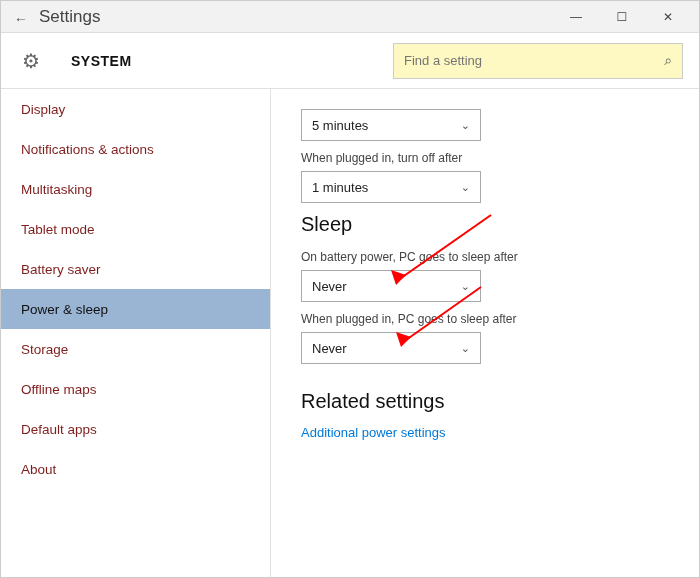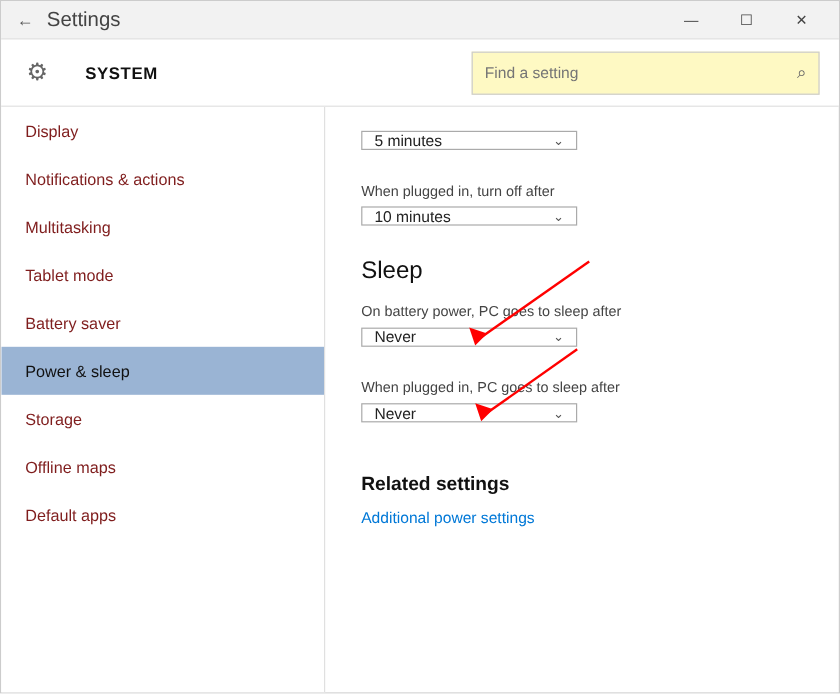--- a/index.html
+++ b/index.html
@@ -141,45 +141,45 @@
       overflow-y: auto;
       position: relative;
     }
     .section-label {
       font-size: 12px;
       color: #444;
       margin-bottom: 6px;
     }
     .dropdown {
       width: 180px;
-      height: 16px;
+      height: 32px;
       border: 1px solid #aaa;
       display: flex;
       align-items: center;
       padding: 0 10px;
       cursor: pointer;
       background: #fff;
-      margin-bottom: 27px;
+      margin-bottom: 10px;
       justify-content: space-between;
       font-size: 13px;
       color: #222;
     }
     .dropdown-arrow {
       font-size: 11px;
       color: #555;
     }
     .section-title {
       font-size: 20px;
       font-weight: 300;
       color: #111;
       margin: 10px 0 14px 0;
     }
     .related-title {
-      font-size: 16px;
-      font-weight: 700;
+      font-size: 20px;
+      font-weight: 400;
       color: #111;
       margin: 16px 0 10px 0;
     }
     .link {
       font-size: 13px;
       color: #0078d7;
       cursor: pointer;
       text-decoration: none;
     }
   </style>
@@ -212,33 +212,34 @@
     <div class="sidebar">
       <div class="sidebar-item">Display</div>
       <div class="sidebar-item">Notifications &amp; actions</div>
       <div class="sidebar-item">Multitasking</div>
       <div class="sidebar-item">Tablet mode</div>
       <div class="sidebar-item">Battery saver</div>
       <div class="sidebar-item active">Power &amp; sleep</div>
       <div class="sidebar-item">Storage</div>
       <div class="sidebar-item">Offline maps</div>
       <div class="sidebar-item">Default apps</div>
+      <div class="sidebar-item">About</div>
     </div>
 
     <div class="main">
       
       <div class="dropdown">
         <span>5 minutes</span>
         <span class="dropdown-arrow">⌄</span>
       </div>
 
       
       <div class="section-label">When plugged in, turn off after</div>
       <div class="dropdown">
-        <span>10 minutes</span>
+        <span>1 minutes</span>
         <span class="dropdown-arrow">⌄</span>
       </div>
 
       
       <div class="section-title">Sleep</div>
 
       <div class="section-label">On battery power, PC goes to sleep after</div>
       <div style="position:relative; display:inline-block;">
         <div class="dropdown">
           <span>Never</span>

